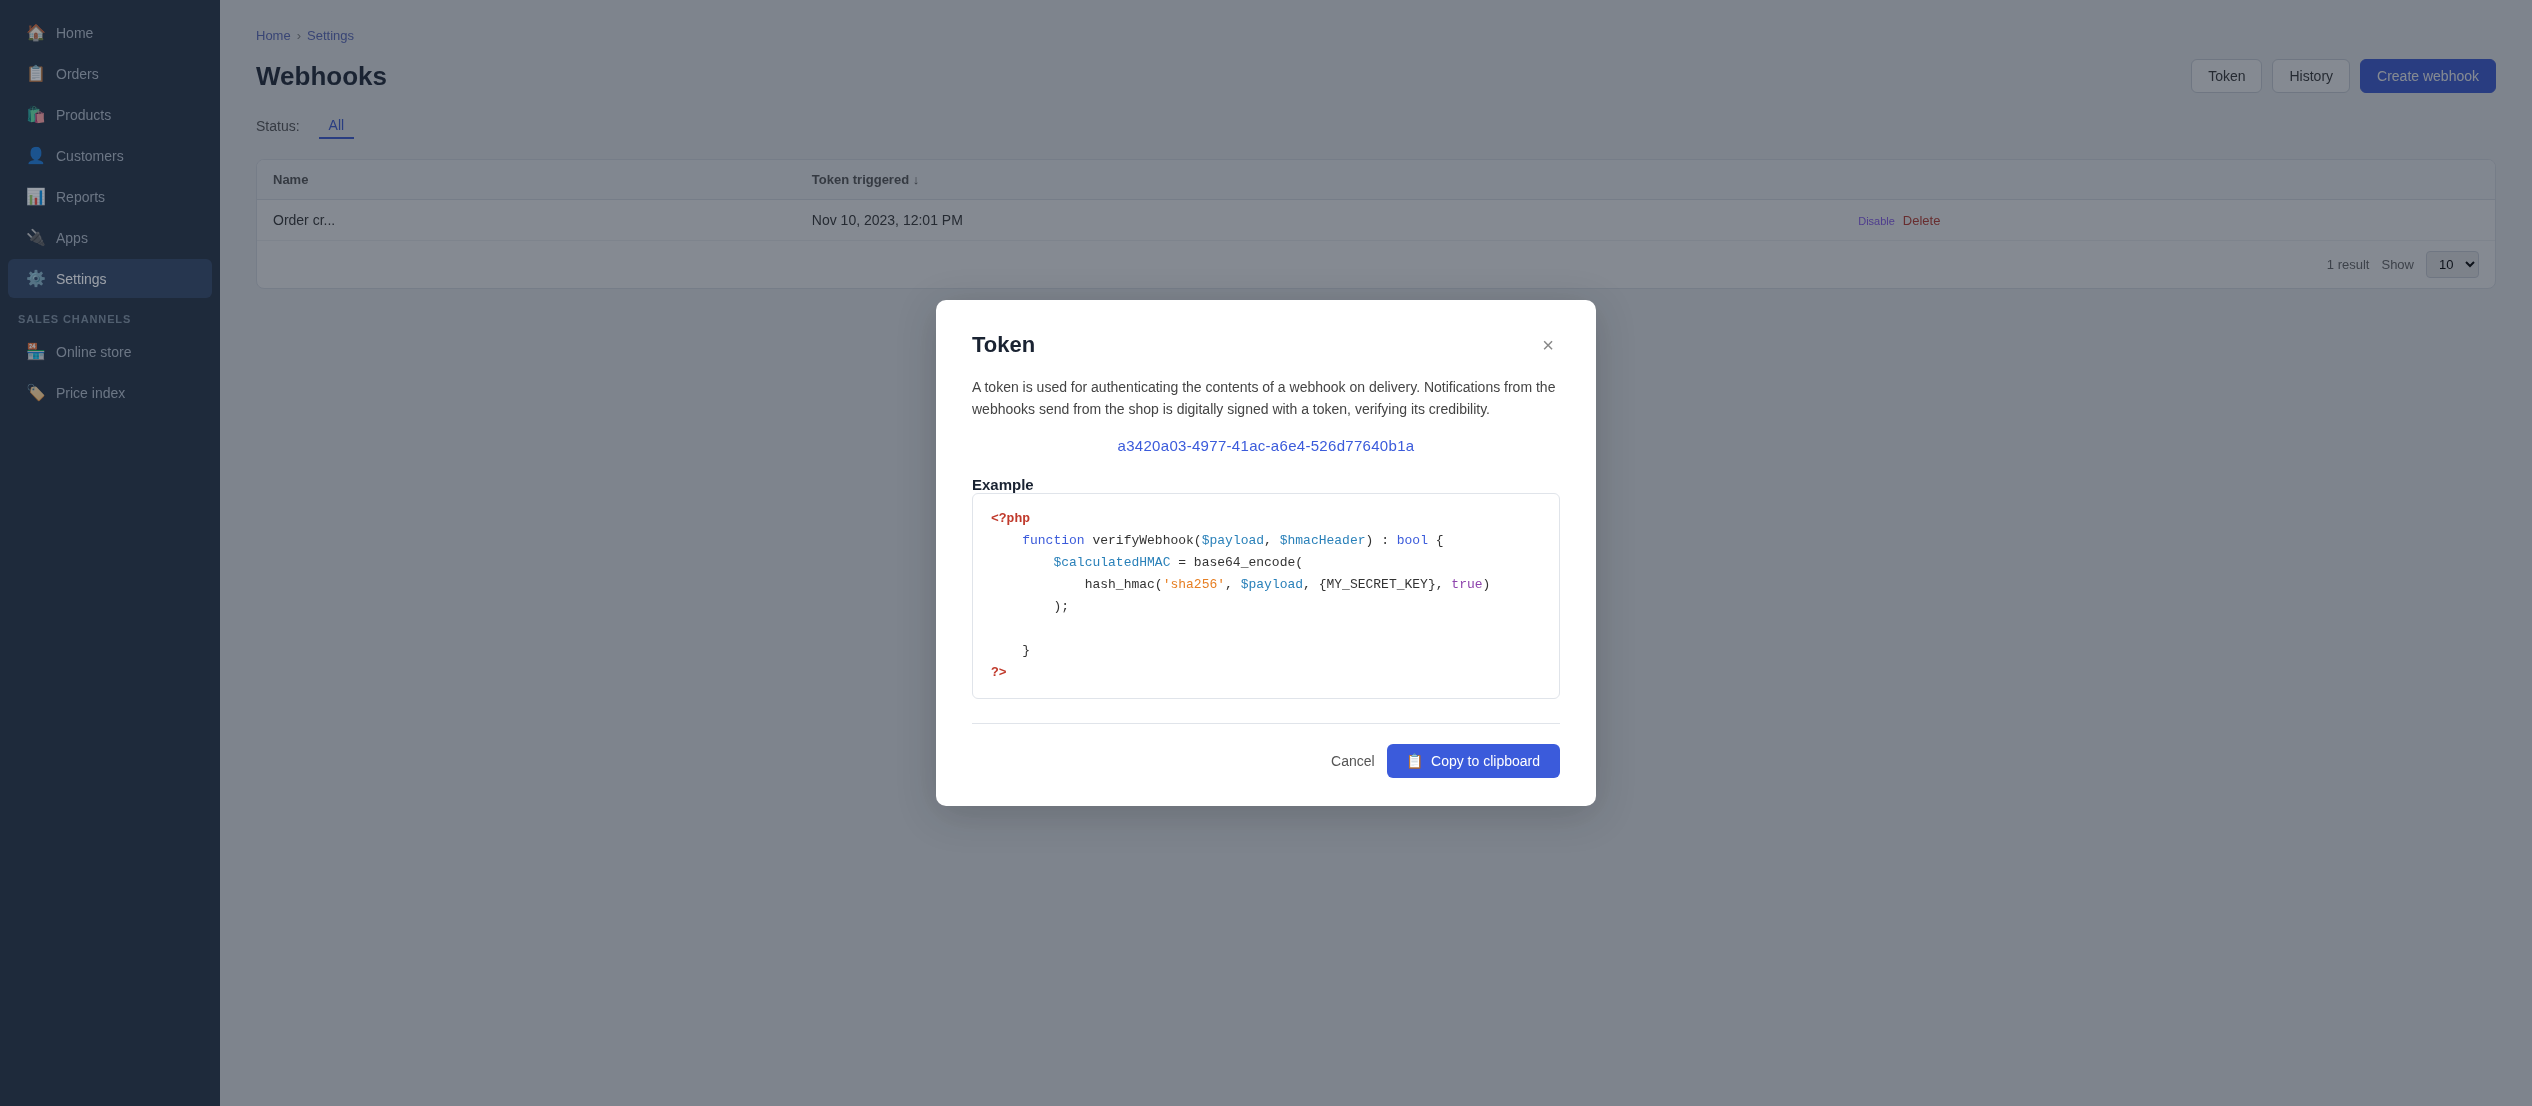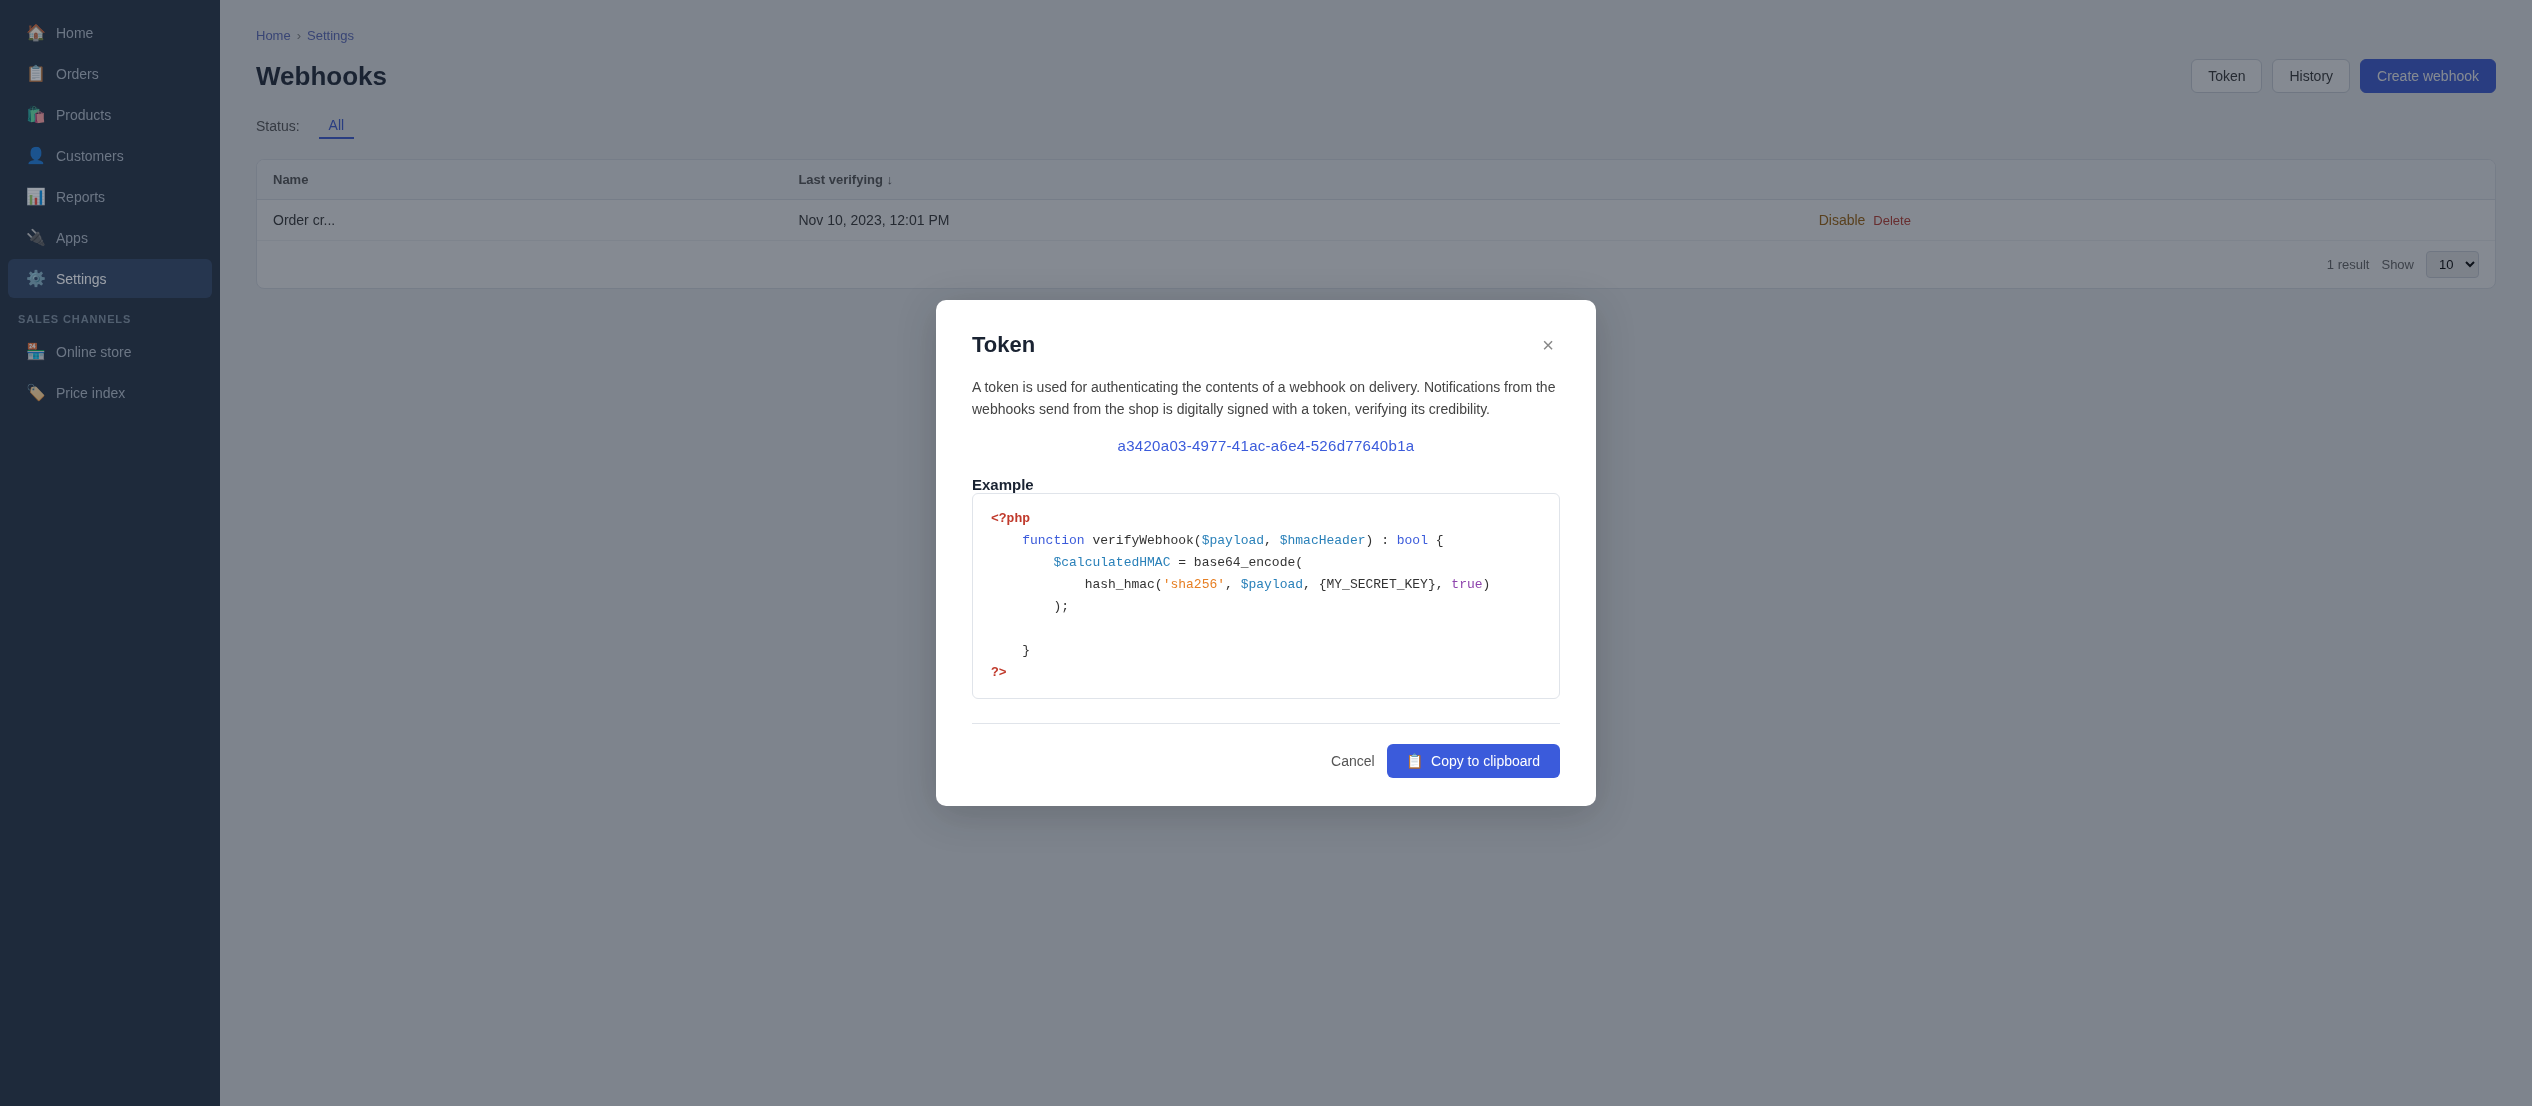--- a/index.html
+++ b/index.html
@@ -261,21 +261,21 @@
       border: none;
       border-radius: 6px;
       padding: 9px 20px;
       font-size: 14px;
       cursor: pointer;
       display: flex;
       align-items: center;
       gap: 7px;
     }
 
-    .disable-link { color: #a16207; font-size: 14px; cursor: pointer; }
+    .disable-link { color: #8b5cf6; font-size: 11px; cursor: pointer; }
     .delete-link { color: #c0392b; font-size: 13px; cursor: pointer; margin-left: 4px; }
   </style>
 </head>
 <body>
 
 <nav class="sidebar">
   <div class="sidebar-item">
     <span class="sidebar-icon">🏠</span>
     <span>Home</span>
   </div>
@@ -336,21 +336,21 @@
       <span class="filter-label">Status:</span>
       <span class="filter-tab active">All</span>
     </div>
 
     <div class="table-container">
       <table>
         <thead>
           <tr>
             <th>Name</th>
             <th>
-              <span>Last verifying</span>
+              <span>Token triggered</span>
               <span> ↓</span>
             </th>
             <th></th>
           </tr>
         </thead>
         <tbody>
           <tr>
             <td>Order cr...</td>
             <td>Nov 10, 2023, 12:01 PM</td>
             <td>

